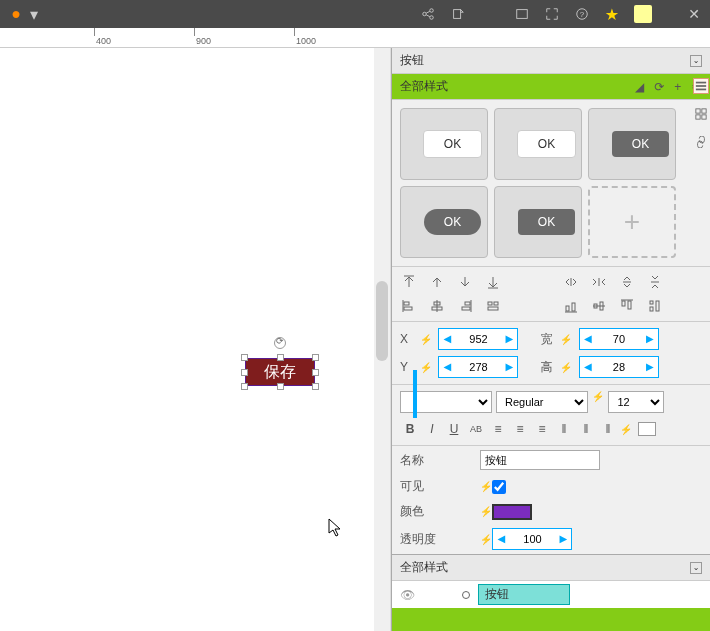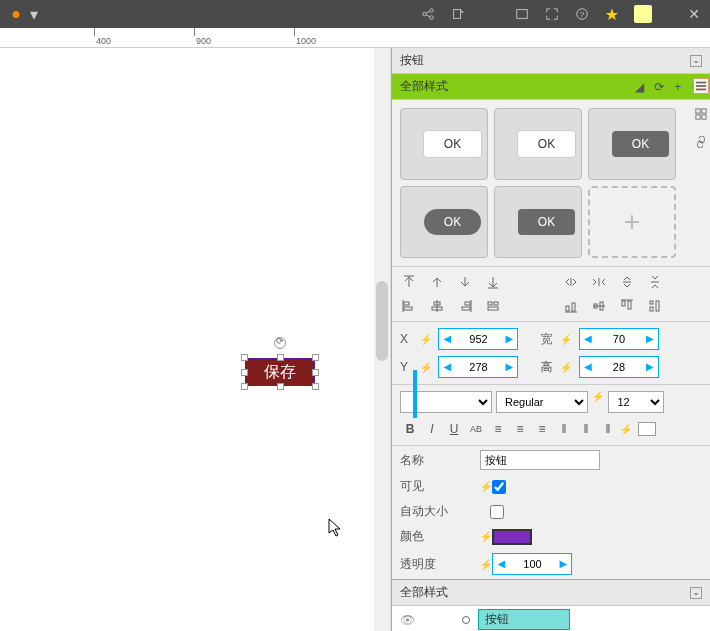--- a/index.html
+++ b/index.html
@@ -389,25 +389,20 @@
       <div class="prop-row">
         <span class="prop-label">名称</span>
         <input class="prop-input" value="按钮" style="">
       </div>
       <div class="prop-row">
         <span class="prop-label">可见</span>
         <span class="bolt">⚡</span>
         <input type="checkbox" checked="" class="prop-check" style="">
       </div>
       <div class="prop-row">
-        <span class="prop-label">自动大小</span>
-        <span style="width:10px"></span>
-        <input type="checkbox" class="prop-check" style="">
-      </div>
-      <div class="prop-row">
         <span class="prop-label">颜色</span>
         <span class="bolt">⚡</span>
         <span class="color-box"></span>
       </div>
       <div class="prop-row">
         <span class="prop-label">透明度</span>
         <span class="bolt">⚡</span>
         <div class="spinner">
             <span class="arr">◀</span>
             <input value="100" style="">

